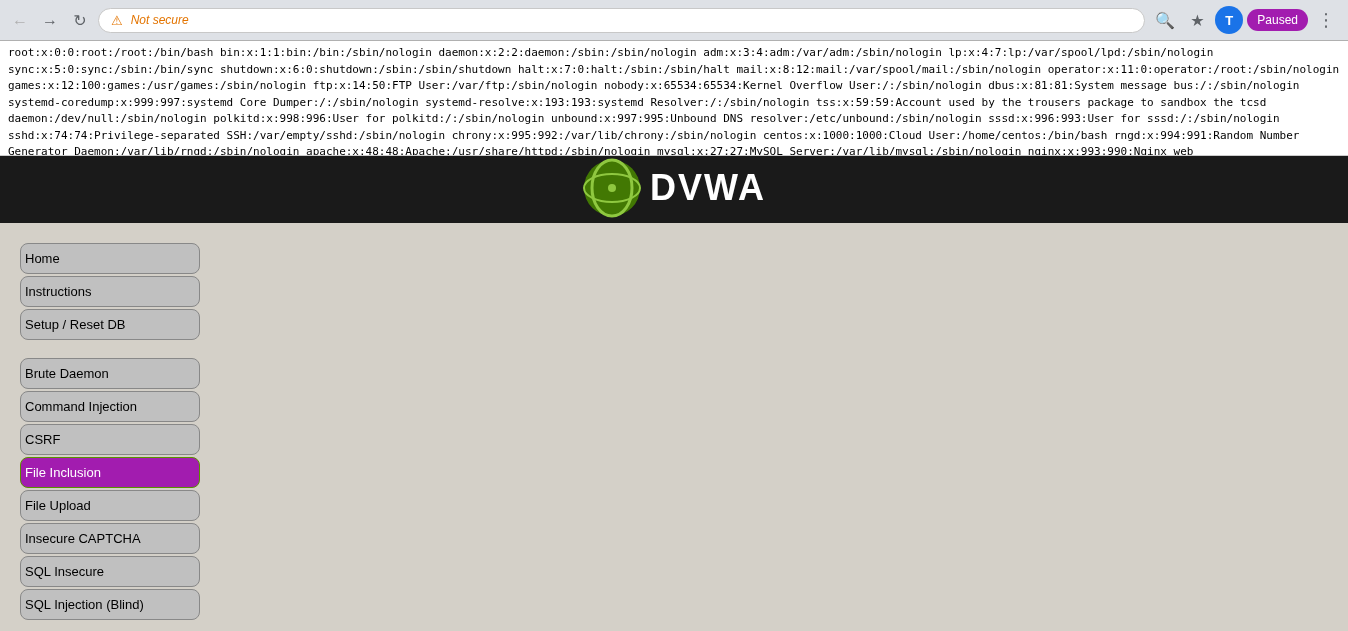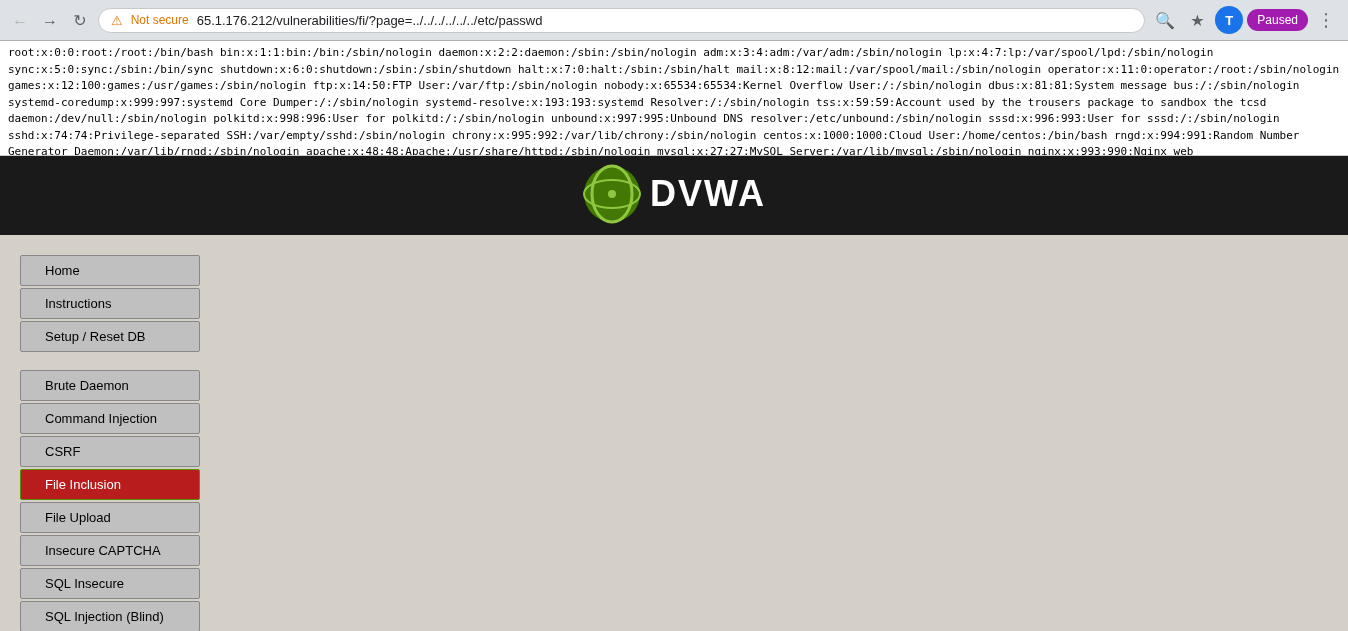--- a/index.html
+++ b/index.html
@@ -35,20 +35,21 @@
       background: white;
       border-radius: 20px;
       padding: 4px 12px;
       gap: 8px;
       border: 1px solid #c8c8c8;
     }
     .security-warning {
       color: #e37400;
       font-size: 12px;
       white-space: nowrap;
+      font-style: italic;
     }
     .address-text {
       flex: 1;
       font-size: 13px;
       color: #202124;
       outline: none;
       border: none;
     }
     .toolbar-icons {
       display: flex;
@@ -111,21 +112,21 @@
 
     
     .dvwa-app {
       background: #d4d0c8;
       min-height: 450px;
     }
 
     
     .dvwa-header {
       background: #1a1a1a;
-      padding: 8px 0;
+      padding: 2px 0;
       text-align: center;
     }
     .dvwa-logo {
       display: inline-flex;
       align-items: center;
       gap: 8px;
     }
     .dvwa-logo-circle {
       width: 60px;
       height: 60px;
@@ -147,32 +148,32 @@
     }
 
     
     .sidebar {
       width: 190px;
       min-width: 190px;
     }
     .sidebar-item {
       display: block;
       width: 180px;
-      padding: 7px 24px;
+      padding: 7px 4px;
       margin-bottom: 2px;
       background: #c0c0c0;
       border: 1px solid #888;
-      border-radius: 2px;
+      border-radius: 8px;
       cursor: pointer;
       font-size: 13px;
       color: #000;
       text-decoration: none;
     }
     .sidebar-item.active {
-      background: #b91c1c;
+      background: #a21caf;
       color: white;
       border-color: #5a9000;
     }
     .sidebar-separator {
       height: 16px;
     }
 
     
     .main-content {
       flex: 1;
@@ -183,21 +184,20 @@
 
 <div class="browser-chrome">
   <div class="browser-toolbar">
     <button class="nav-btn disabled">←</button>
     <button class="nav-btn">→</button>
     <button class="nav-btn">↻</button>
 
     <div class="address-bar-container">
       <span style="color:#e37400; font-size:13px;">⚠</span>
       <span class="security-warning">Not secure</span>
-      <span class="address-text">65.1.176.212/vulnerabilities/fi/?page=../../../../../../etc/passwd</span>
     </div>
 
     <div class="toolbar-icons">
       <button class="icon-btn">🔍</button>
       <button class="icon-btn">★</button>
       <button class="profile-btn">T</button>
       <button class="paused-btn">
         <span>Paused</span>
       </button>
       <button class="menu-btn">⋮</button>

